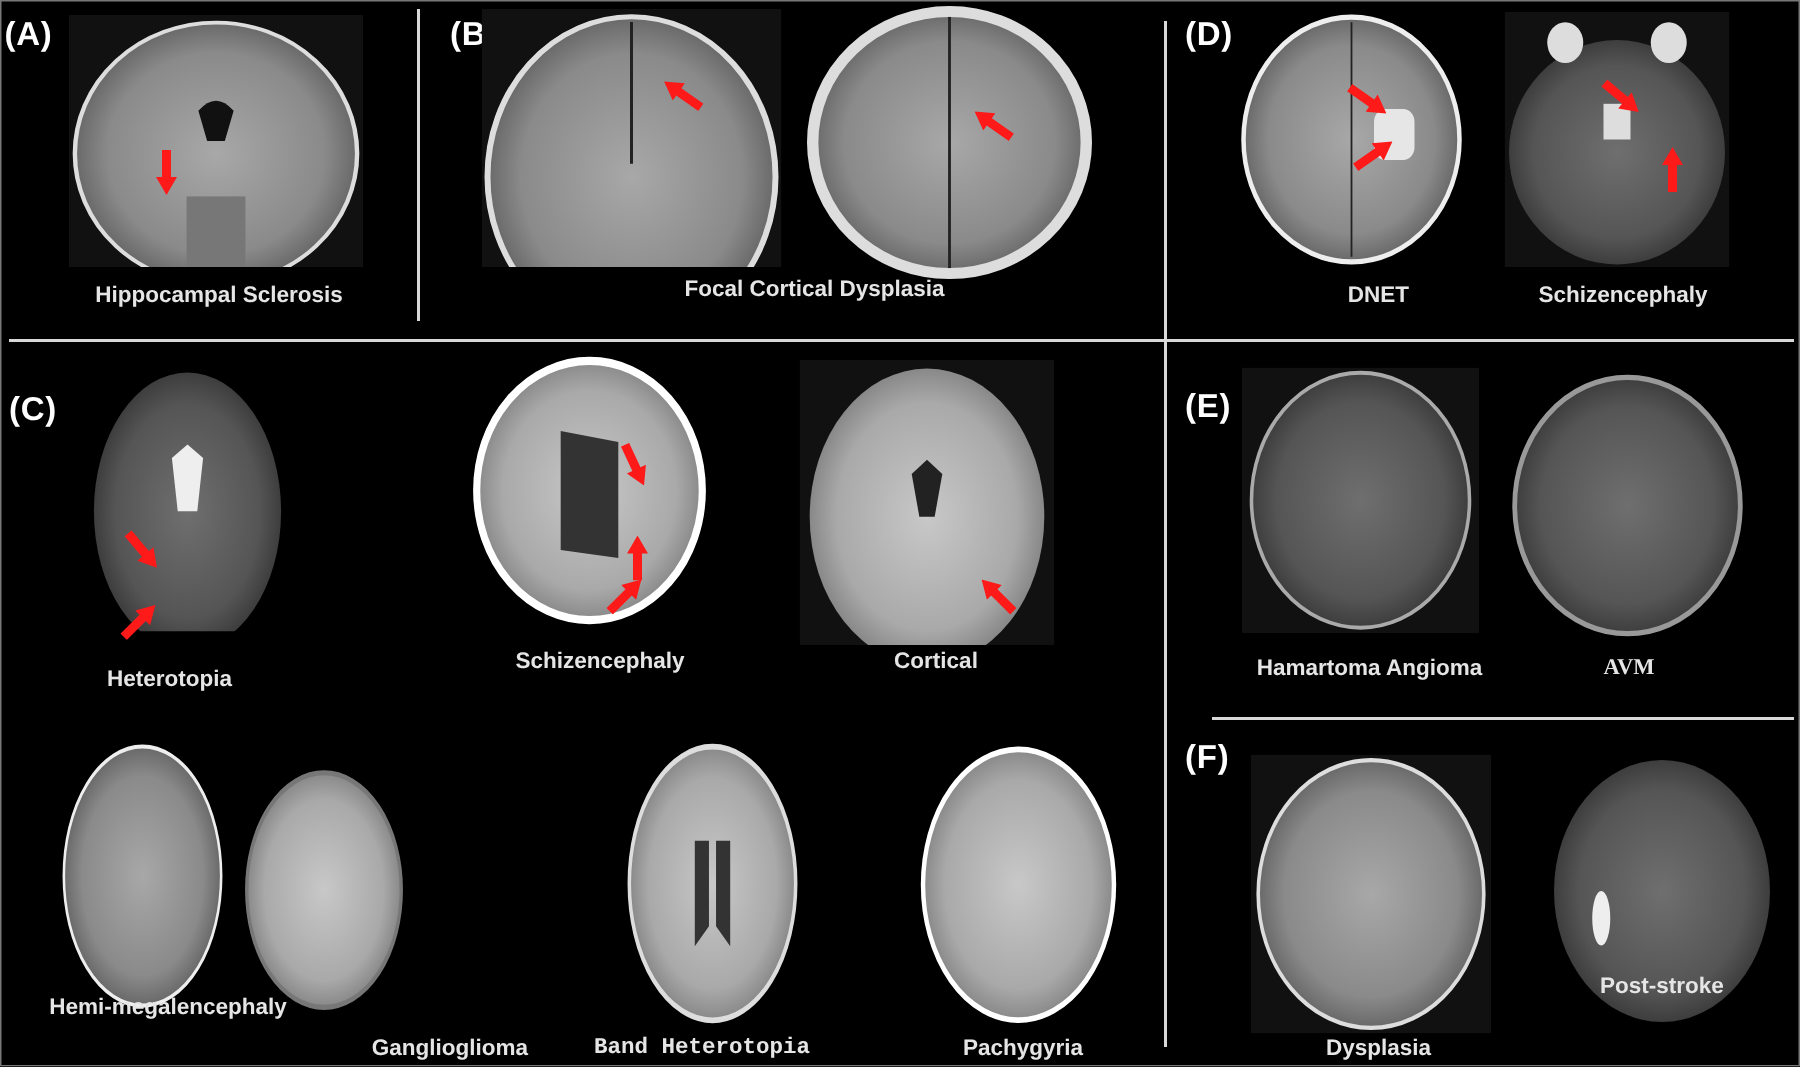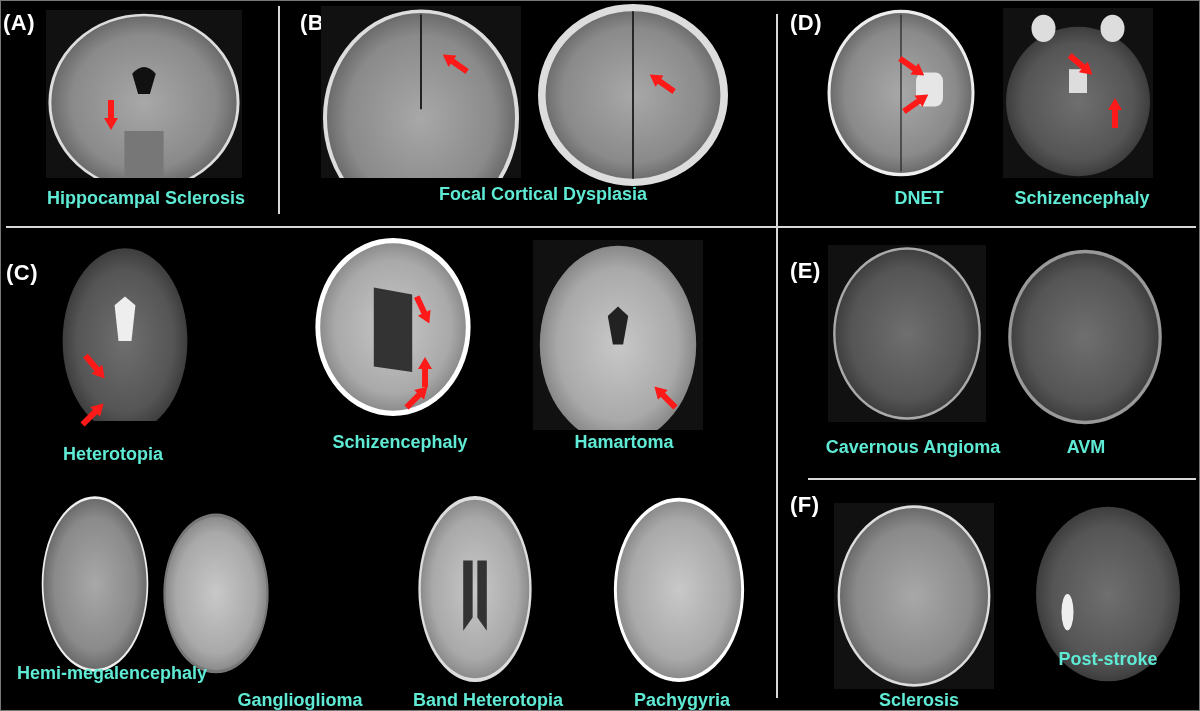--- a/index.html
+++ b/index.html
@@ -1,21 +1,21 @@
 <!DOCTYPE html>
 <html><head>
 <meta charset="utf-8">
 <style>
   html, body { margin:0; padding:0; background:#000; }
   body { width:1200px; height:711px; position:relative; overflow:hidden;
          font-family:"Liberation Sans", sans-serif; color:#fff; }
   .frame { position:absolute; left:0; top:0; width:1198px; height:709px; border:1px solid #777; }
   .divider { position:absolute; background:#d8d8d8; }
   .panel-label { position:absolute; font-weight:bold; font-size:22px; color:#fff; letter-spacing:0.5px; }
-  .caption { position:absolute; font-weight:bold; font-size:18px; color:#5eead4; text-align:center; white-space:nowrap; transform:translateX(-50%); }
+  .caption { position:absolute; font-weight:bold; font-size:15px; color:#e5e5e5; text-align:center; white-space:nowrap; transform:translateX(-50%); }
   .scan { position:absolute; overflow:hidden; }
   .scan svg { width:100%; height:100%; display:block; }
   .arrow { position:absolute; width:30px; height:14px; }
   .arrow svg { width:100%; height:100%; display:block; overflow:visible; }
 </style>
 </head>
 <body>
 
 <svg width="0" height="0" style="position:absolute">
   <defs>
@@ -178,21 +178,21 @@
       <use href="#arrow-shape"></use>
     </svg>
   </div>
 <div class="arrow" style="left:650px;top:390px;transform:rotate(-135deg);">
     <svg>
       <use href="#arrow-shape"></use>
     </svg>
   </div>
 <div class="caption" style="left:113px;top:444px;text-align:right;">Heterotopia</div>
 <div class="caption" style="left:400px;top:432px;">Schizencephaly</div>
-<div class="caption" style="left:624px;top:432px;">Hamartoma</div>
+<div class="caption" style="left:624px;top:432px;">Cortical</div>
 
 <div class="scan" style="left:38px;top:494px;width:114px;height:180px;">
   <svg viewBox="0 0 100 100" preserveAspectRatio="none">
       <ellipse cx="50" cy="50" rx="46" ry="48" fill="url(#g-flair)" stroke="#eee" stroke-width="1.5"></ellipse>
     </svg>
 </div>
 <div class="scan" style="left:160px;top:505px;width:112px;height:170px;">
   <svg viewBox="0 0 100 100" preserveAspectRatio="none">
       <ellipse cx="50" cy="52" rx="46" ry="46" fill="url(#g-t1)" stroke="#777" stroke-width="2"></ellipse>
     </svg>
@@ -203,43 +203,43 @@
     <path d="M40 35 L48 35 L48 65 L40 72 Z M52 35 L60 35 L60 72 L52 65 Z" fill="#333"></path>
     </svg>
 </div>
 <div class="scan" style="left:605px;top:490px;width:148px;height:192px;">
   <svg viewBox="0 0 100 100" preserveAspectRatio="none">
       <ellipse cx="50" cy="52" rx="43" ry="47" fill="url(#g-t1)" stroke="#fff" stroke-width="2"></ellipse>
     </svg>
 </div>
 <div class="caption" style="left:112px;top:663px;">Hemi-megalencephaly</div>
 <div class="caption" style="left:300px;top:690px;">Ganglioglioma</div>
-<div class="caption" style="left:488px;top:690px;">Band Heterotopia</div>
+<div class="caption" style="left:468px;top:690px;font-family:Liberation Mono, monospace;">Band Heterotopia</div>
 <div class="caption" style="left:682px;top:690px;">Pachygyria</div>
 
 <div class="scan" style="left:828px;top:245px;width:158px;height:177px;">
   <svg viewBox="0 0 100 100" preserveAspectRatio="none">
       <rect width="100" height="100" fill="#111"></rect>
     <ellipse cx="50" cy="50" rx="46" ry="48" fill="url(#g-t2)" stroke="#aaa" stroke-width="1.5"></ellipse>
     </svg>
 </div>
 <div class="scan" style="left:1005px;top:248px;width:160px;height:178px;">
   <svg viewBox="0 0 100 100" preserveAspectRatio="none">
       <ellipse cx="50" cy="50" rx="47" ry="48" fill="url(#g-t2)" stroke="#999" stroke-width="2"></ellipse>
     </svg>
 </div>
-<div class="caption" style="left:913px;top:437px;">Cavernous Angioma</div>
-<div class="caption" style="left:1086px;top:437px;">AVM</div>
+<div class="caption" style="left:913px;top:437px;">Hamartoma Angioma</div>
+<div class="caption" style="left:1086px;top:437px;font-family:Liberation Serif, serif;">AVM</div>
 
 <div class="scan" style="left:834px;top:503px;width:160px;height:186px;">
   <svg viewBox="0 0 100 100" preserveAspectRatio="none">
       <rect width="100" height="100" fill="#111"></rect>
     <ellipse cx="50" cy="50" rx="47" ry="48" fill="url(#g-flair)" stroke="#ddd" stroke-width="1.5"></ellipse>
     </svg>
 </div>
 <div class="scan" style="left:1033px;top:503px;width:150px;height:182px;">
   <svg viewBox="0 0 100 100" preserveAspectRatio="none">
       <ellipse cx="50" cy="50" rx="48" ry="48" fill="url(#g-t2)"></ellipse>
     <ellipse cx="23" cy="60" rx="4" ry="10" fill="#eee"></ellipse>
     </svg>
 </div>
-<div class="caption" style="left:919px;top:690px;">Sclerosis</div>
+<div class="caption" style="left:919px;top:690px;">Dysplasia</div>
 <div class="caption" style="left:1108px;top:649px;">Post-stroke</div>
 
 </body></html>

